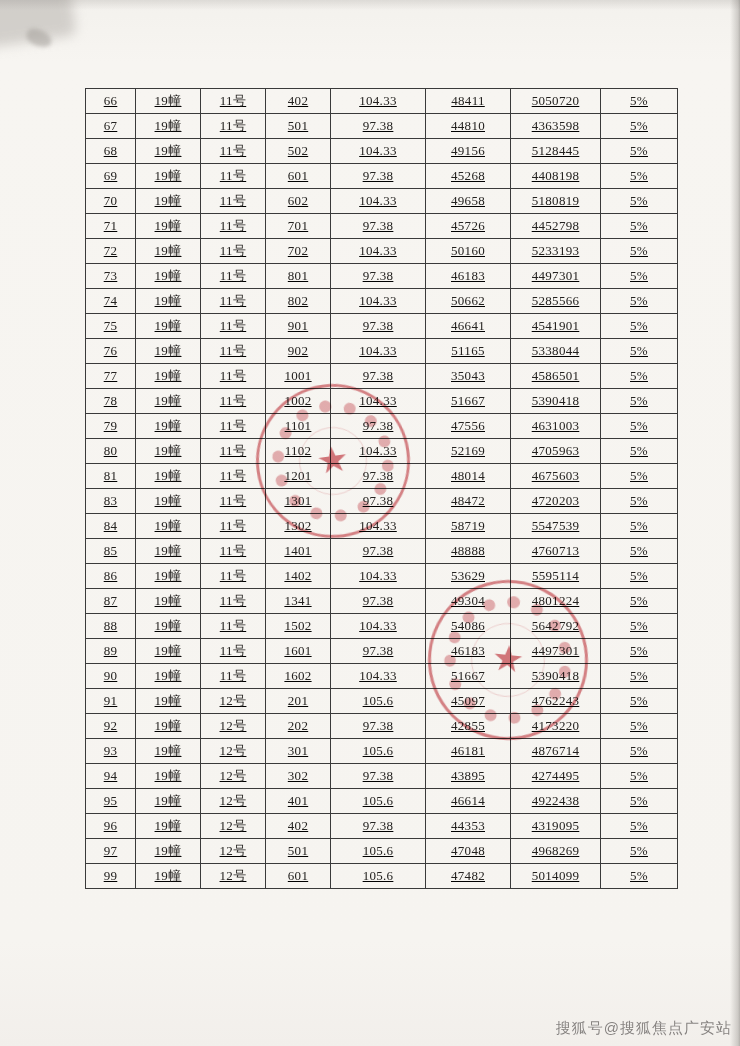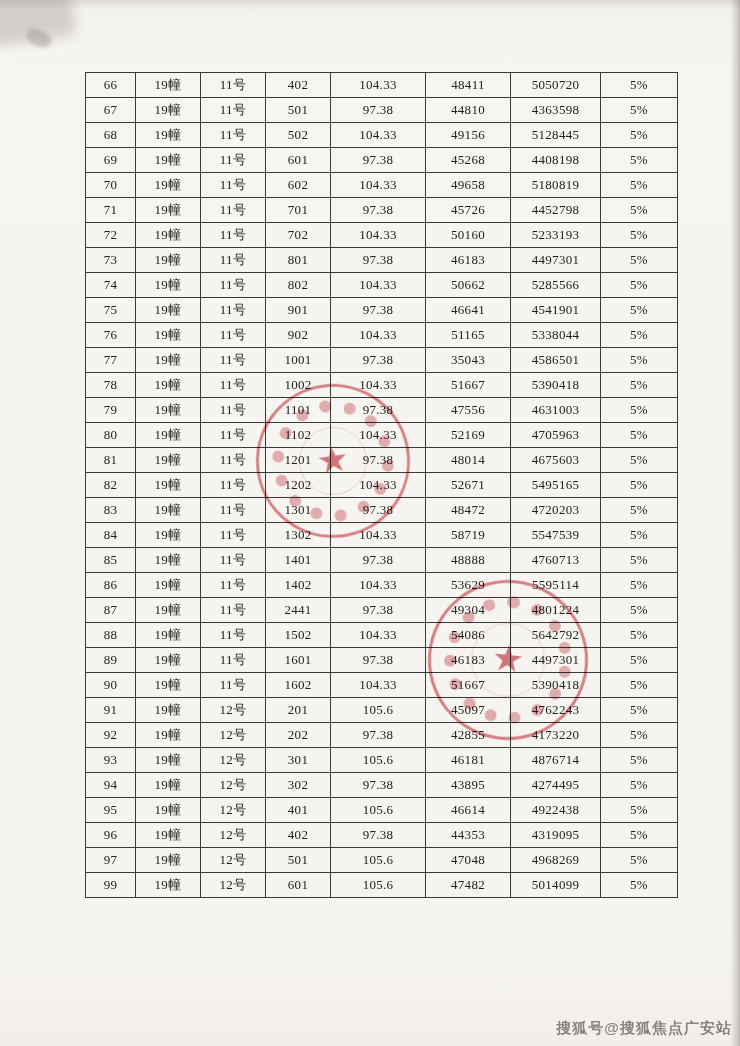--- a/index.html
+++ b/index.html
@@ -25,23 +25,24 @@
   .edge-right{
     position:absolute;top:0;right:0;width:10px;height:1046px;
     background:linear-gradient(90deg,rgba(0,0,0,0) 0%,rgba(90,85,80,.25) 80%,rgba(60,56,52,.35) 100%);
   }
   .edge-top{
     position:absolute;top:0;left:0;width:740px;height:10px;
     background:linear-gradient(180deg,rgba(120,115,110,.18),rgba(0,0,0,0));
   }
   
   .sheet-table{
-    position:absolute;top:72px;left:85px;
+    position:absolute;top:88px;left:85px;
     border-collapse:collapse;table-layout:fixed;width:592px;
     background:transparent;
+    text-decoration:underline;
   }
   .sheet-table td{
     border:1px solid #3a3a3a;
     height:24px;
     text-align:center;vertical-align:middle;
     font-size:13px;color:#23211f;
     padding:0 2px;overflow:hidden;white-space:nowrap;
     letter-spacing:.3px;
   }
   col.c0{width:50px}col.c1{width:65px}col.c2{width:65px}col.c3{width:65px}
@@ -68,21 +69,20 @@
     color:rgba(190,34,44,.6);
   }
   .stamp-1{left:256px;top:384px;width:148px;height:148px;transform:rotate(-8deg);}
   .stamp-2{left:428px;top:580px;width:154px;height:154px;transform:rotate(6deg);}
   
   .watermark{
     position:absolute;right:8px;bottom:8px;
     font-family:"Liberation Sans","DejaVu Sans",sans-serif;
     font-size:15px;color:#878380;letter-spacing:1px;
     text-shadow:0 0 1px rgba(255,255,255,.8);
-    font-weight:bold;
   }
 </style>
 </head>
 <body>
 
 <div class="page">
 
   <div class="corner-shadow"></div>
   <div class="corner-speck"></div>
   <div class="edge-top"></div>
@@ -254,30 +254,20 @@
           <td>81</td>
           <td>19幢</td>
           <td>11号</td>
           <td>1201</td>
           <td>97.38</td>
           <td>48014</td>
           <td>4675603</td>
           <td>5%</td>
         </tr>
         <tr>
-          <td>82</td>
-          <td>19幢</td>
-          <td>11号</td>
-          <td>1202</td>
-          <td>104.33</td>
-          <td>52671</td>
-          <td>5495165</td>
-          <td>5%</td>
-        </tr>
-        <tr>
           <td>83</td>
           <td>19幢</td>
           <td>11号</td>
           <td>1301</td>
           <td>97.38</td>
           <td>48472</td>
           <td>4720203</td>
           <td>5%</td>
         </tr>
         <tr>
@@ -307,21 +297,21 @@
           <td>1402</td>
           <td>104.33</td>
           <td>53629</td>
           <td>5595114</td>
           <td>5%</td>
         </tr>
         <tr>
           <td>87</td>
           <td>19幢</td>
           <td>11号</td>
-          <td>2441</td>
+          <td>1341</td>
           <td>97.38</td>
           <td>49304</td>
           <td>4801224</td>
           <td>5%</td>
         </tr>
         <tr>
           <td>88</td>
           <td>19幢</td>
           <td>11号</td>
           <td>1502</td>

